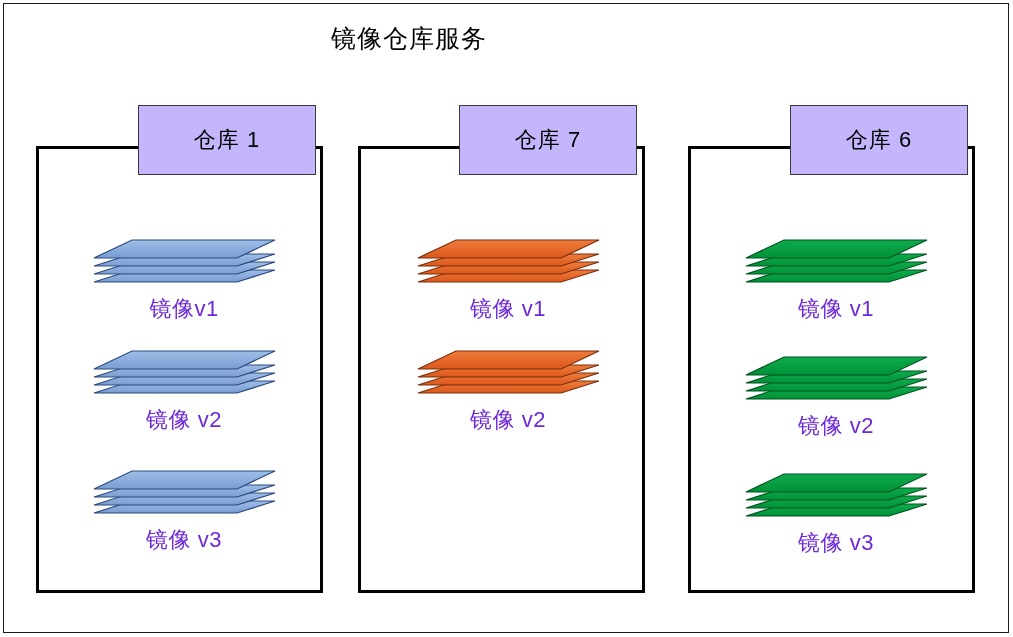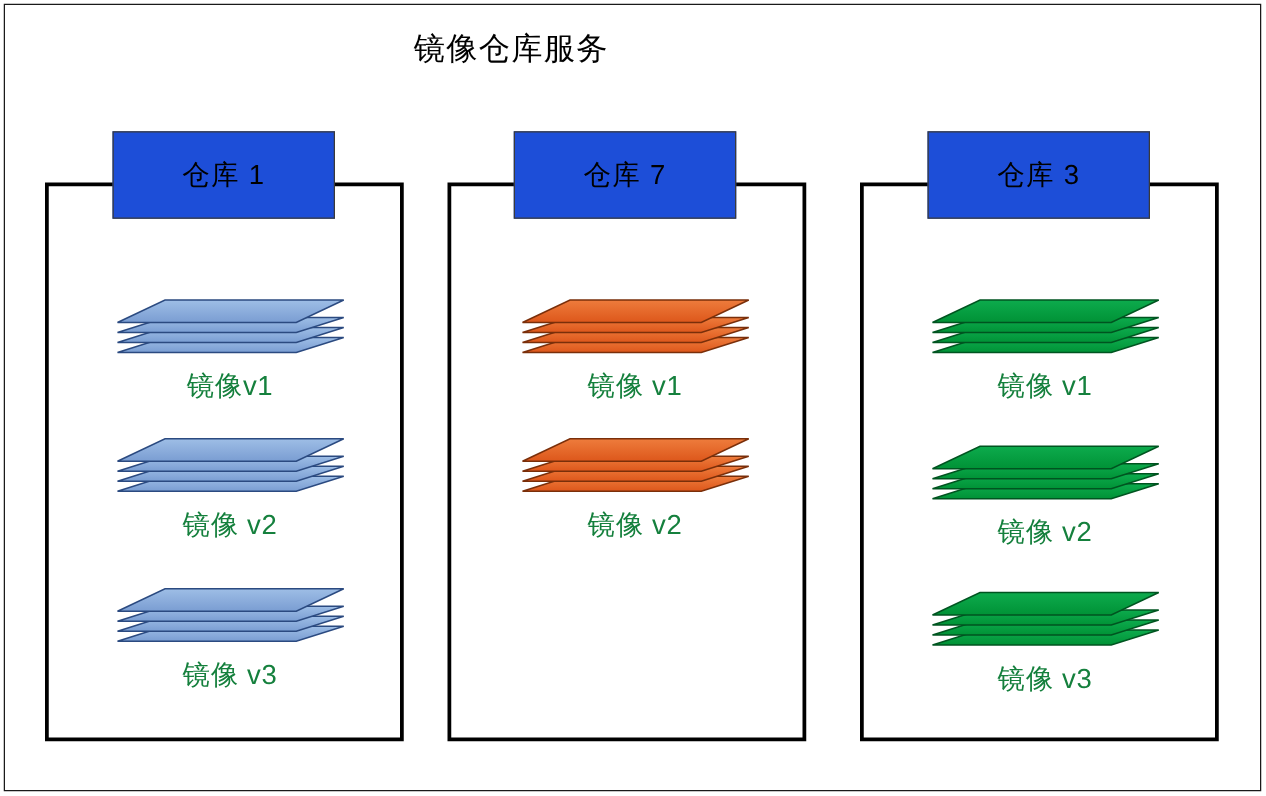--- a/index.html
+++ b/index.html
@@ -59,29 +59,30 @@
   .repo-3 { left: 688px; }
 
   
   .repo-header {
     position: absolute;
     top: 105px;
     width: 178px;
     height: 70px;
     box-sizing: border-box;
     border: 1.5px solid #3a3a3a;
-    background: #1d4ed8;
+    background: #c4b5fd;
     display: flex;
     align-items: center;
     justify-content: center;
     font-size: 22px;
     color: #000000;
     letter-spacing: 1px;
     z-index: 5;
     white-space: nowrap;
+    margin-left: 48px;
   }
   .repo-header-1 { left: 90px; }
   .repo-header-2 { left: 411px; }
   .repo-header-3 { left: 742px; }
 
   
   .image-group {
     position: absolute;
     width: 200px;
     text-align: center;
@@ -96,21 +97,21 @@
 
   .stack svg {
     display: block;
     width: 185px;
     height: 52px;
     overflow: visible;
   }
 
   .image-label {
     font-size: 22px;
-    color: #15803d;
+    color: #6d28d9;
     margin-top: 6px;
     white-space: nowrap;
     letter-spacing: 0.5px;
   }
 
   
   .g-1-1 { left: 84px;  top: 236px; }
   .g-1-2 { left: 84px;  top: 347px; }
   .g-1-3 { left: 84px;  top: 467px; }
   
@@ -129,21 +130,21 @@
   <div class="service-frame"></div>
 
   <div class="service-title">镜像仓库服务</div>
 
   <div class="repo repo-1"></div>
   <div class="repo repo-2"></div>
   <div class="repo repo-3"></div>
 
   <div class="repo-header repo-header-1">仓库 1</div>
   <div class="repo-header repo-header-2">仓库 7</div>
-  <div class="repo-header repo-header-3">仓库 3</div>
+  <div class="repo-header repo-header-3">仓库 6</div>
 
   <div class="image-group g-1-1">
     <div class="stack">
       <svg viewBox="0 0 185 52" preserveAspectRatio="none">
         <defs>
           <linearGradient id="blueGrad" x1="0" y1="0" x2="0" y2="1">
             <stop offset="0%" stop-color="#9EBEE6"></stop>
             <stop offset="100%" stop-color="#7A9DD2"></stop>
           </linearGradient>
         </defs>

